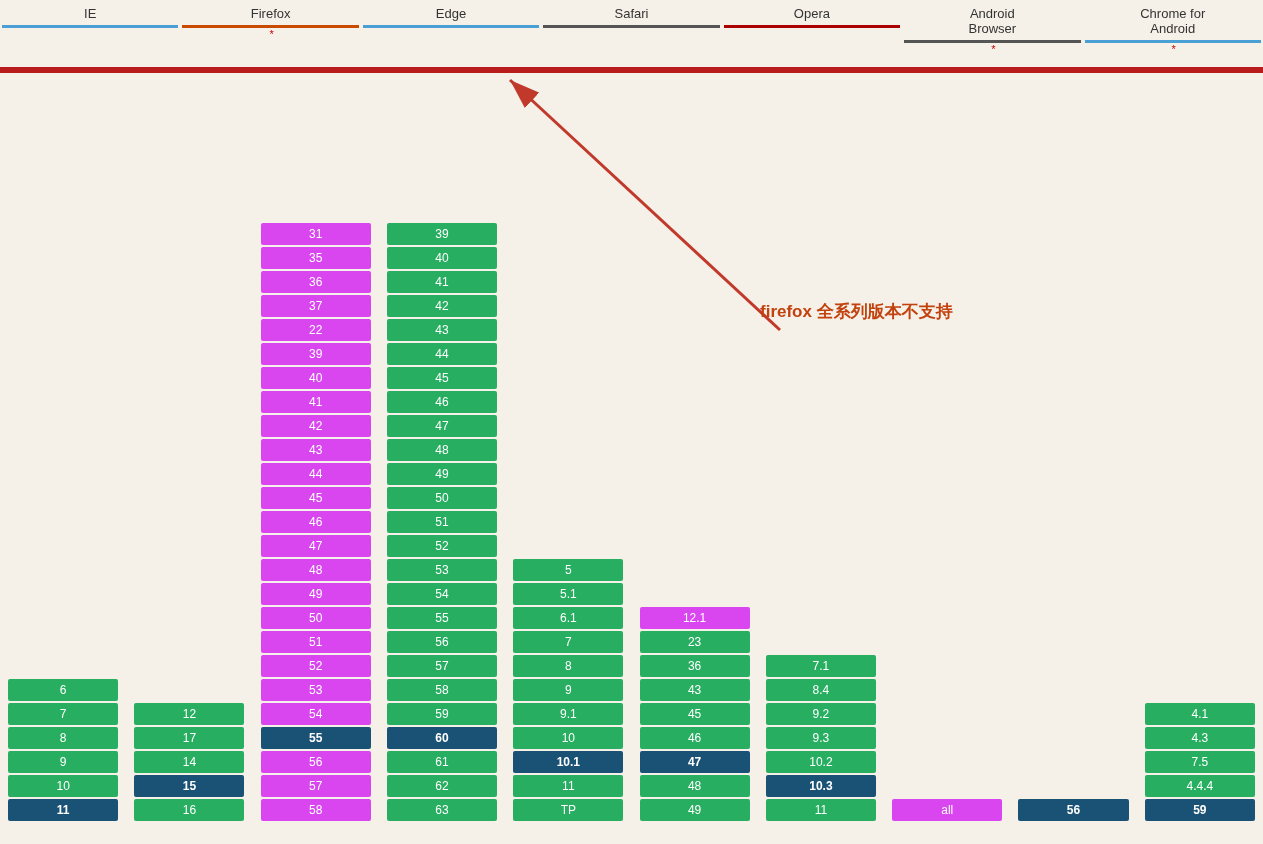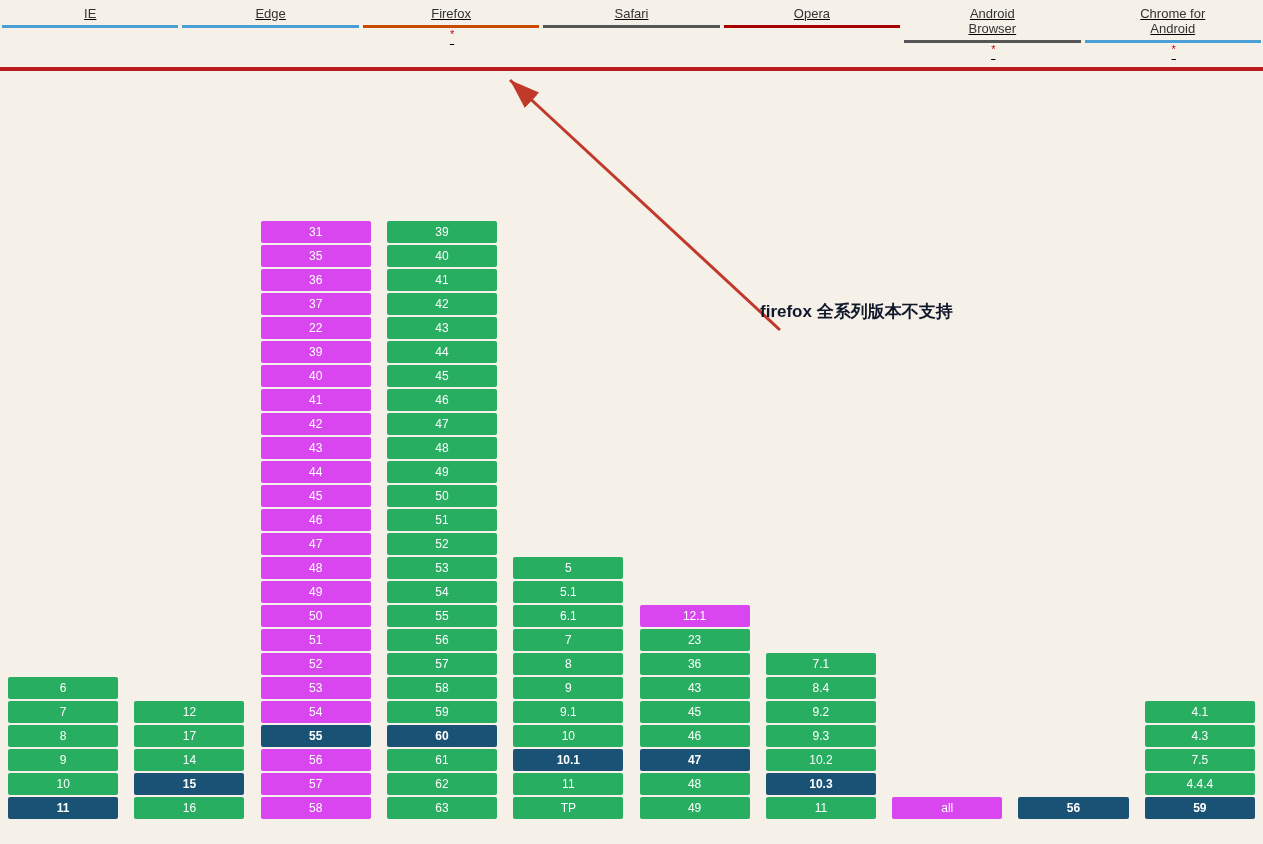--- a/index.html
+++ b/index.html
@@ -11,22 +11,21 @@
     }
     .browser-compat-table {
       width: 1263px;
       min-height: 844px;
       position: relative;
       padding: 0;
     }
     .header-row {
       display: flex;
       width: 100%;
-      border-bottom: 4px solid #b91c1c;
-      text-decoration: underline;
+      border-bottom: 6px solid #b91c1c;
     }
     .col-header {
       text-align: center;
       padding: 6px 2px;
       font-size: 13px;
       color: #333;
       font-weight: normal;
       position: relative;
       flex: 1;
     }
@@ -87,43 +86,43 @@
       top: 50px;
       left: 380px;
       width: 420px;
       height: 290px;
       pointer-events: none;
     }
     .annotation-text {
       position: absolute;
       top: 300px;
       left: 760px;
-      color: #0f172a;
+      color: #c2410c;
       font-size: 17px;
       font-weight: bold;
       text-align: center;
     }
   </style>
 </head>
 <body>
 
 <div class="browser-compat-table">
 
   <div class="header-row">
     <div class="col-header">
       <span>IE</span>
       <span class="underline blue"></span>
     </div>
+    <div class="col-header has-asterisk">
+      <span>Firefox</span>
+      <span class="underline orange"></span>
+    </div>
     <div class="col-header">
       <span>Edge</span>
       <span class="underline blue"></span>
-    </div>
-    <div class="col-header has-asterisk">
-      <span>Firefox</span>
-      <span class="underline orange"></span>
     </div>
     <div class="col-header">
       <span>Safari</span>
       <span class="underline dark"></span>
     </div>
     <div class="col-header">
       <span>Opera</span>
       <span class="underline red"></span>
     </div>
     <div class="col-header has-asterisk">

